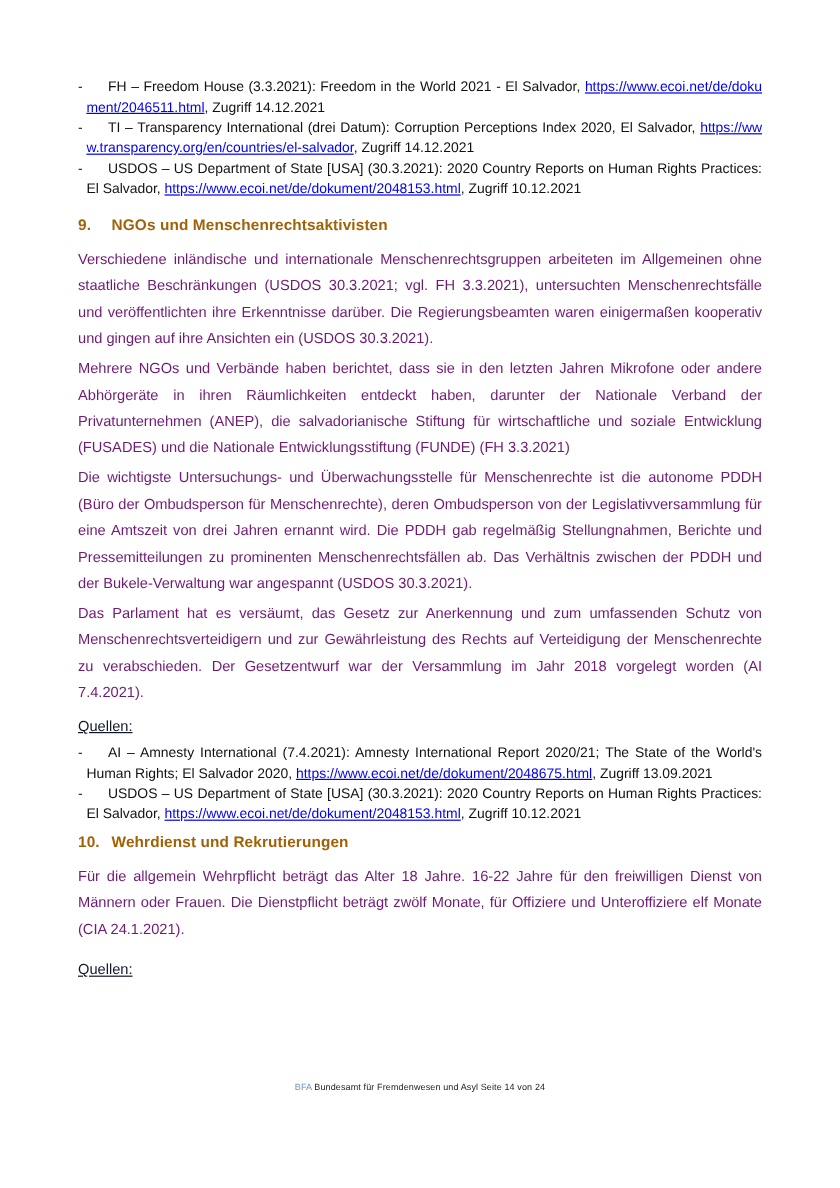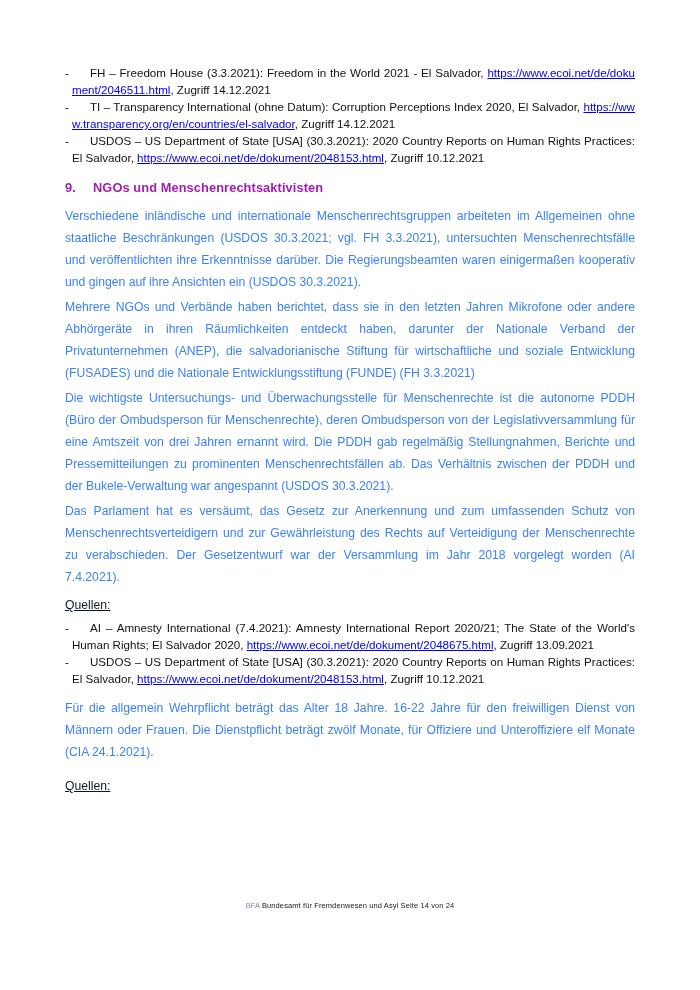--- a/index.html
+++ b/index.html
@@ -8,27 +8,27 @@
   .page{position:absolute;inset:0;background:#fff;padding:64px 65px 0 65px}
 
   
   .src-list{font-size:11.6px;line-height:17px;color:#111}
   .bullet{position:relative;padding-left:7px;text-indent:18px;text-align:justify}
   .bullet .dash{position:absolute;left:0;top:0;text-indent:0}
 
   a.link{color:#0000EE;text-decoration:underline;cursor:pointer;word-break:break-all}
 
   
-  .heading{font-size:12.8px;font-weight:bold;color:#a21caf;letter-spacing:.1px}
+  .heading{font-size:12.8px;font-weight:bold;color:#a16207;letter-spacing:.1px}
   .h9{margin-top:14px}
   .h10{margin-top:7px}
   .hnum{display:inline-block;width:28px}
 
   
-  .body-text{margin-top:10px;font-size:12.2px;line-height:22px;color:#3b82f6}
+  .body-text{margin-top:10px;font-size:12.2px;line-height:22px;color:#701a75}
   .body-text p{text-align:justify;margin-bottom:3px}
 
   .quellen{margin-top:10px;font-size:12.2px;color:#0f172a}
   .quellen span{text-decoration:underline}
   .src-list.mid{margin-top:7px}
 
   
   .footer{position:absolute;left:0;top:901px;width:100%;text-align:center;font-size:7.5px;color:#222;letter-spacing:.1px}
   .footer .bfa{color:#6e92b8;font-weight:normal}
   .footer .b{font-weight:normal}
@@ -36,21 +36,21 @@
 </head>
 <body>
 
 <div class="page">
 
   <div class="src-list">
     <div class="bullet">
       <span class="dash">-</span><span>FH – Freedom House (3.3.2021): Freedom in the World 2021 - El Salvador, </span><a class="link">https://www.ecoi.net/de/dokument/2046511.html</a><span>, Zugriff 14.12.2021</span>
     </div>
     <div class="bullet">
-      <span class="dash">-</span><span>TI – Transparency International (ohne Datum): Corruption Perceptions Index 2020, El Salvador, </span><a class="link">https://www.transparency.org/en/countries/el-salvador</a><span>, Zugriff 14.12.2021</span>
+      <span class="dash">-</span><span>TI – Transparency International (drei Datum): Corruption Perceptions Index 2020, El Salvador, </span><a class="link">https://www.transparency.org/en/countries/el-salvador</a><span>, Zugriff 14.12.2021</span>
     </div>
     <div class="bullet">
       <span class="dash">-</span><span>USDOS – US Department of State [USA] (30.3.2021): 2020 Country Reports on Human Rights Practices: El Salvador, </span><a class="link">https://www.ecoi.net/de/dokument/2048153.html</a><span>, Zugriff 10.12.2021</span>
     </div>
   </div>
 
   <h2 class="heading h9"><span class="hnum">9.</span><span>NGOs und Menschenrechtsaktivisten</span></h2>
 
   <div class="body-text">
     <p>Verschiedene inländische und internationale Menschenrechtsgruppen arbeiteten im Allgemeinen ohne staatliche Beschränkungen (USDOS 30.3.2021; vgl. FH 3.3.2021), untersuchten Menschenrechtsfälle und veröffentlichten ihre Erkenntnisse darüber. Die Regierungsbeamten waren einigermaßen kooperativ und gingen auf ihre Ansichten ein (USDOS 30.3.2021).</p>
@@ -63,20 +63,21 @@
 
   <div class="src-list mid">
     <div class="bullet">
       <span class="dash">-</span><span>AI – Amnesty International (7.4.2021): Amnesty International Report 2020/21; The State of the World's Human Rights; El Salvador 2020, </span><a class="link">https://www.ecoi.net/de/dokument/2048675.html</a><span>, Zugriff 13.09.2021</span>
     </div>
     <div class="bullet">
       <span class="dash">-</span><span>USDOS – US Department of State [USA] (30.3.2021): 2020 Country Reports on Human Rights Practices: El Salvador, </span><a class="link">https://www.ecoi.net/de/dokument/2048153.html</a><span>, Zugriff 10.12.2021</span>
     </div>
   </div>
 
+  <h2 class="heading h10"><span class="hnum">10.</span><span>Wehrdienst und Rekrutierungen</span></h2>
 
   <div class="body-text">
     <p>Für die allgemein Wehrpflicht beträgt das Alter 18 Jahre. 16-22 Jahre für den freiwilligen Dienst von Männern oder Frauen. Die Dienstpflicht beträgt zwölf Monate, für Offiziere und Unteroffiziere elf Monate (CIA 24.1.2021).</p>
   </div>
 
   <div class="quellen" style="margin-top:16px"><span>Quellen:</span></div>
 
   <div class="footer">
     <span class="bfa">BFA</span>
     <span>Bundesamt für Fremdenwesen und Asyl Seite</span>

